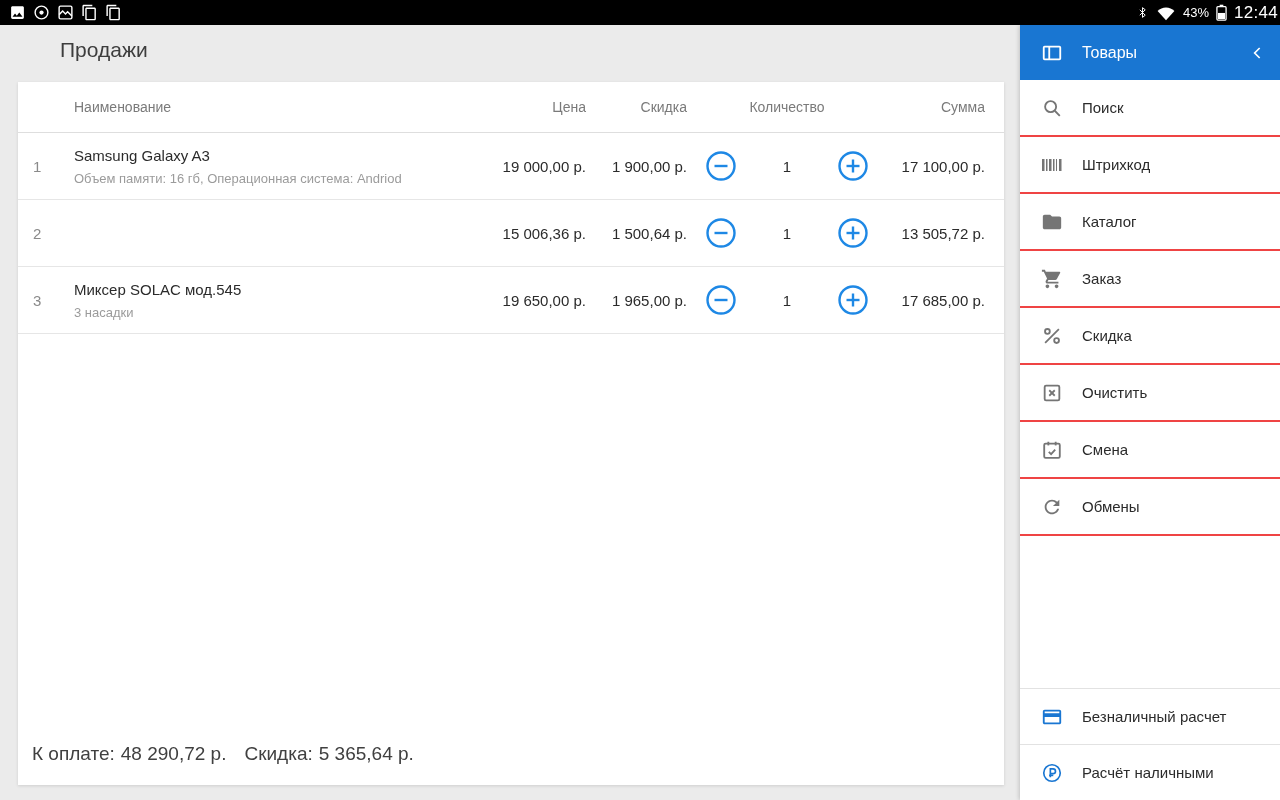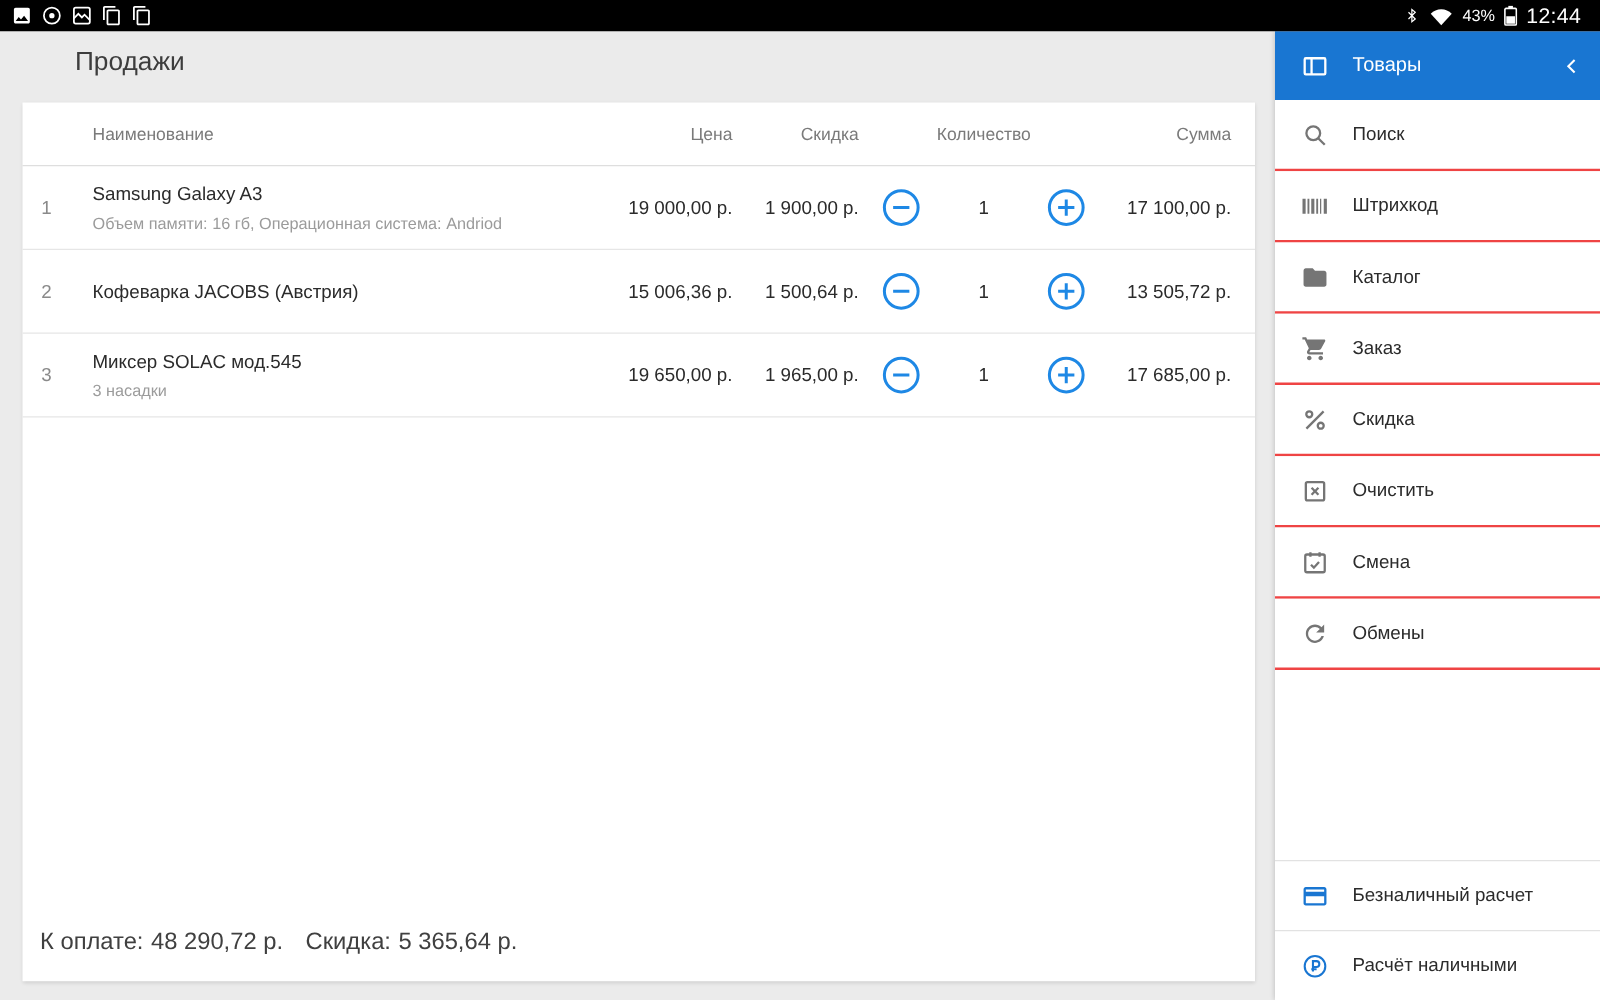--- a/index.html
+++ b/index.html
@@ -4,21 +4,21 @@
 <style>
   html,body{margin:0;padding:0;}
   body{
     width:1280px;height:800px;position:relative;overflow:hidden;
     background:#ebebeb;font-family:"Liberation Sans",sans-serif;
   }
   
   .statusbar{position:absolute;top:0;left:0;width:1280px;height:25px;background:#000;
     display:flex;align-items:center;z-index:20;}
   .sb-left{display:flex;align-items:center;gap:7px;padding-left:9px;}
-  .sb-right{margin-left:auto;display:flex;align-items:center;gap:7px;padding-right:15px;color:#fff;}
+  .sb-right{margin-left:auto;display:flex;align-items:center;gap:7px;padding-right:2px;color:#fff;}
   .sb-pct{font-size:13px;}
   .sb-time{font-size:17px;letter-spacing:.3px;}
   .sb-ic{display:block;}
   
   .main{position:absolute;top:25px;left:0;width:1020px;height:775px;background:#ebebeb;}
   .page-title{position:absolute;top:13px;left:60px;font-size:21px;color:#3d3d3d;}
   .card{position:absolute;top:57px;left:18px;width:986px;bottom:15px;background:#fff;
     display:flex;flex-direction:column;box-shadow:0 1px 3px rgba(0,0,0,.12);}
   .thead,.trow{display:grid;grid-template-columns:44px 1fr 170px 101px 200px 117px;align-items:center;}
   .thead{height:50px;flex:none;border-bottom:1px solid #dedede;color:#7a7a7a;font-size:14px;}
@@ -128,21 +128,20 @@
                 <line x1="16" y1="9.5" x2="16" y2="22.5" stroke="#1e88e5" stroke-width="2.4"></line>
               </svg>
       </button>
     </div>
     <div class="right cell-num col-sum">17 100,00 р.</div>
   </div>
 
   <div class="trow">
     <div class="col-idx">2</div>
     <div class="col-name">
-      <div class="item-name">Кофеварка JACOBS (Австрия)</div>
     </div>
     <div class="right cell-num">15 006,36 р.</div>
     <div class="right cell-num">1 500,64 р.</div>
     <div class="col-qty">
       <button class="circle-btn">
         <svg width="32" height="32" viewBox="0 0 32 32">
                 <circle cx="16" cy="16" r="13.5" fill="none" stroke="#1e88e5" stroke-width="2.4"></circle>
                 <line x1="9.5" y1="16" x2="22.5" y2="16" stroke="#1e88e5" stroke-width="2.4"></line>
               </svg>
       </button>

